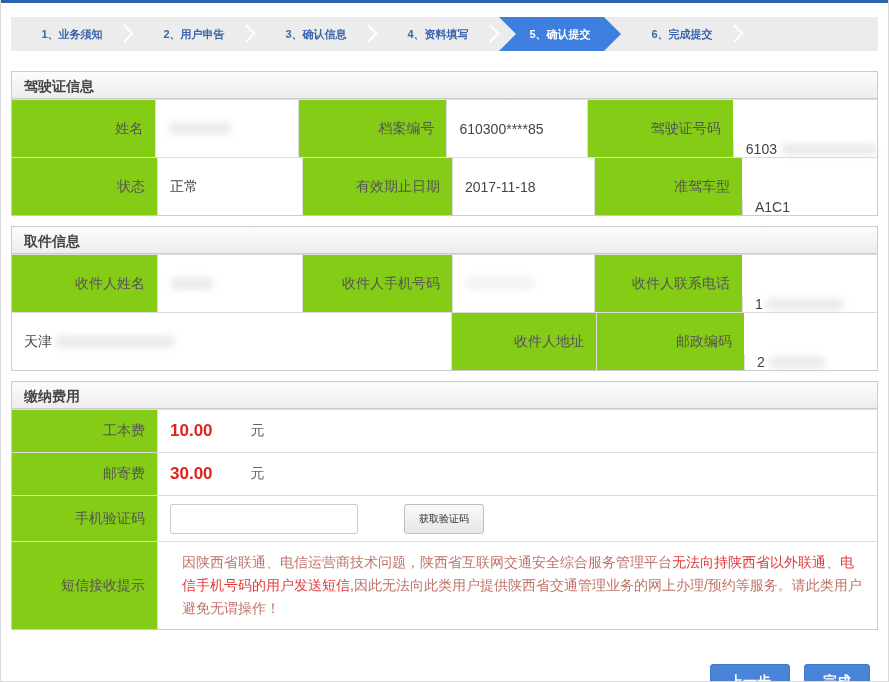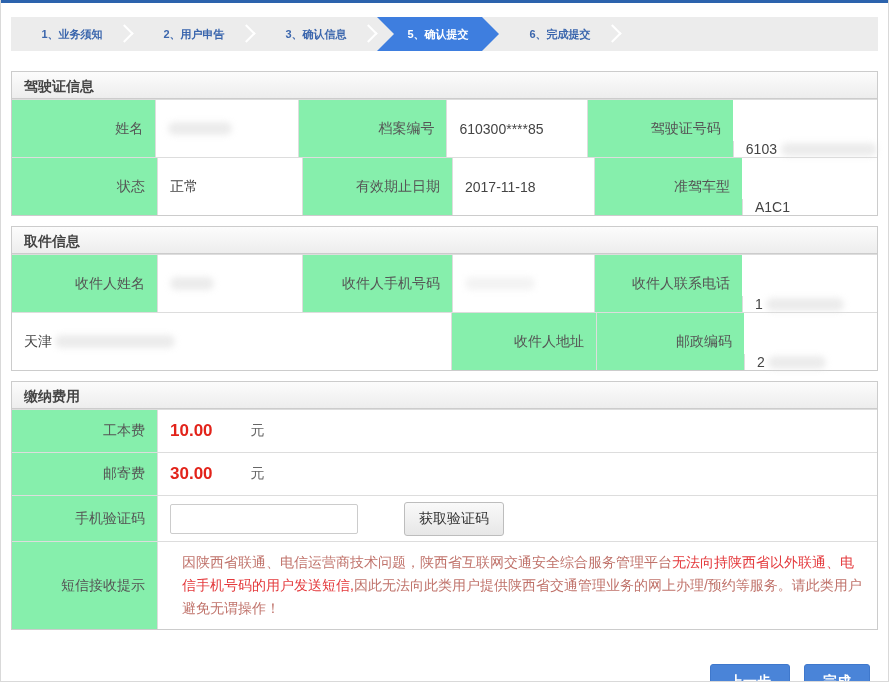--- a/index.html
+++ b/index.html
@@ -30,35 +30,35 @@
 
   
   .section { margin:10px 10px 0 10px; border:1px solid #ccc; }
   .section.first { margin-top:20px; }
   .sec-head { background:linear-gradient(#fcfcfc,#ededed); border-bottom:1px solid #ccc;
               padding:6px 12px; font-size:14px; font-weight:bold; color:#444; height:27px; }
   .row { display:flex; border-top:1px solid #ddd; min-height:43px; }
   .row:first-of-type { border-top:none; }
   .cell { display:flex; align-items:center; font-size:14px; border-left:1px solid #ddd; }
   .cell:first-child { border-left:none; }
-  .lbl { background:#86efac; color:#555; justify-content:flex-end; padding-right:12px; }
+  .lbl { background:#84cc16; color:#555; justify-content:flex-end; padding-right:12px; }
   .val { background:#fff; color:#444; padding-left:12px; }
   .w-l1{width:145px;} .w-v1{width:145px;} .w-l2{width:150px;} .w-v2{width:142px;}
   .w-l3{width:148px;} .w-v3{flex:1;margin-top:41px;} .w-span{width:439px;} .w-rest{flex:1;gap:36px;}
 
   .blob { display:inline-block; height:13px; background:#d8d8d8; border-radius:7px;
           filter:blur(3px); opacity:.5; vertical-align:middle; }
 
   .fee-amount { color:#e2231a; font-size:17px; font-weight:bold; }
   .fee-unit { color:#666; font-size:14px; margin-left:2px; }
 
   .code-input { width:188px; height:30px; border:1px solid #ccc; border-radius:2px;
                 padding:0 8px; font-size:14px; font-family:inherit; margin-right:10px; }
   .btn-getcode { background:linear-gradient(#f9f9f9,#e7e7e7); border:1px solid #bdbdbd; border-radius:3px;
-                 padding:7px 14px; font-size:14px; color:#333; cursor:pointer; font-family:inherit;text-align:center; }
+                 padding:7px 14px; font-size:10px; color:#333; cursor:pointer; font-family:inherit;text-align:center; }
 
   .notice-row { min-height:62px; }
   .notice { padding:9px 14px 9px 12px; font-size:14px; line-height:23px; display:block; }
   .notice .muted { color:#c0736b; }
   .notice .bright { color:#e4393c; }
   .notice-lbl { align-items:center; }
 
   
   .footer { display:flex; justify-content:flex-end; align-items:center; margin:34px 18px 0 0; gap:14px; }
   .btn-primary { background:#4a84d8; border:1px solid #3f78cc; border-radius:3px; color:#fff;
@@ -68,20 +68,21 @@
 <body>
 
 <div class="page">
   <div class="topbar"></div>
 
 
   <div class="steps">
     <div class="step"><span>1、业务须知</span></div>
     <div class="step"><span>2、用户申告</span></div>
     <div class="step"><span>3、确认信息</span></div>
+    <div class="step"><span>4、资料填写</span></div>
     <div class="step active"><span>5、确认提交</span></div>
     <div class="step"><span>6、完成提交</span></div>
   </div>
 
   <div class="section first">
     <div class="sec-head">驾驶证信息</div>
     <div class="row">
       <div class="cell lbl w-l1">姓名</div>
       <div class="cell val w-v1">
           <span class="blob" style="width:64px"></span>

